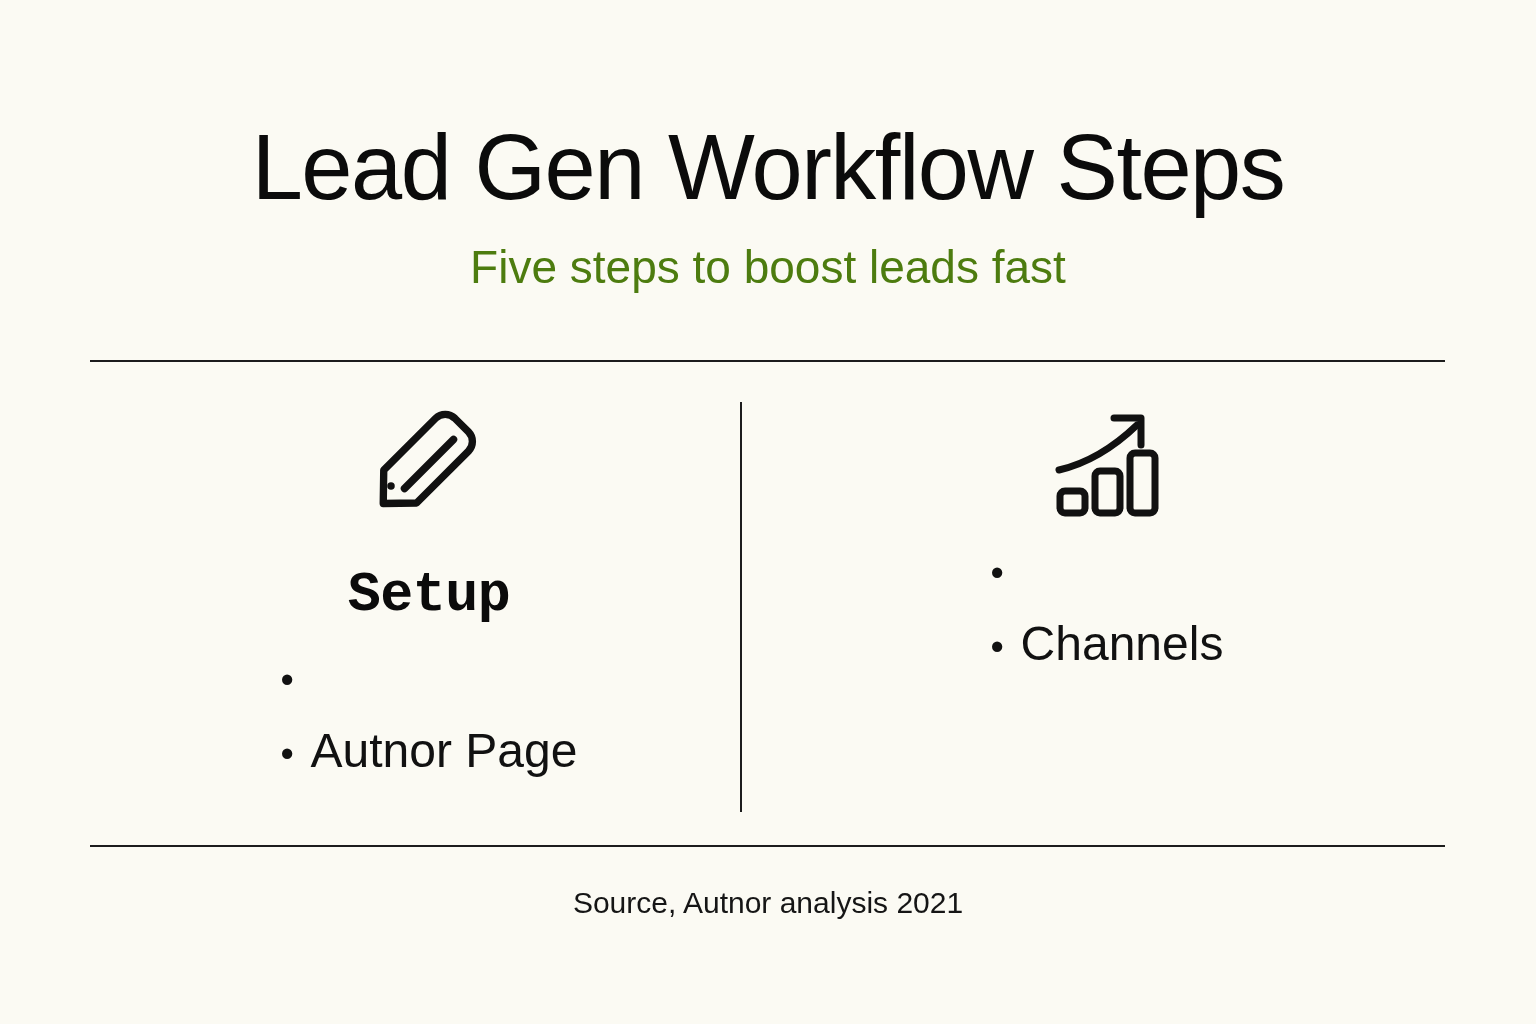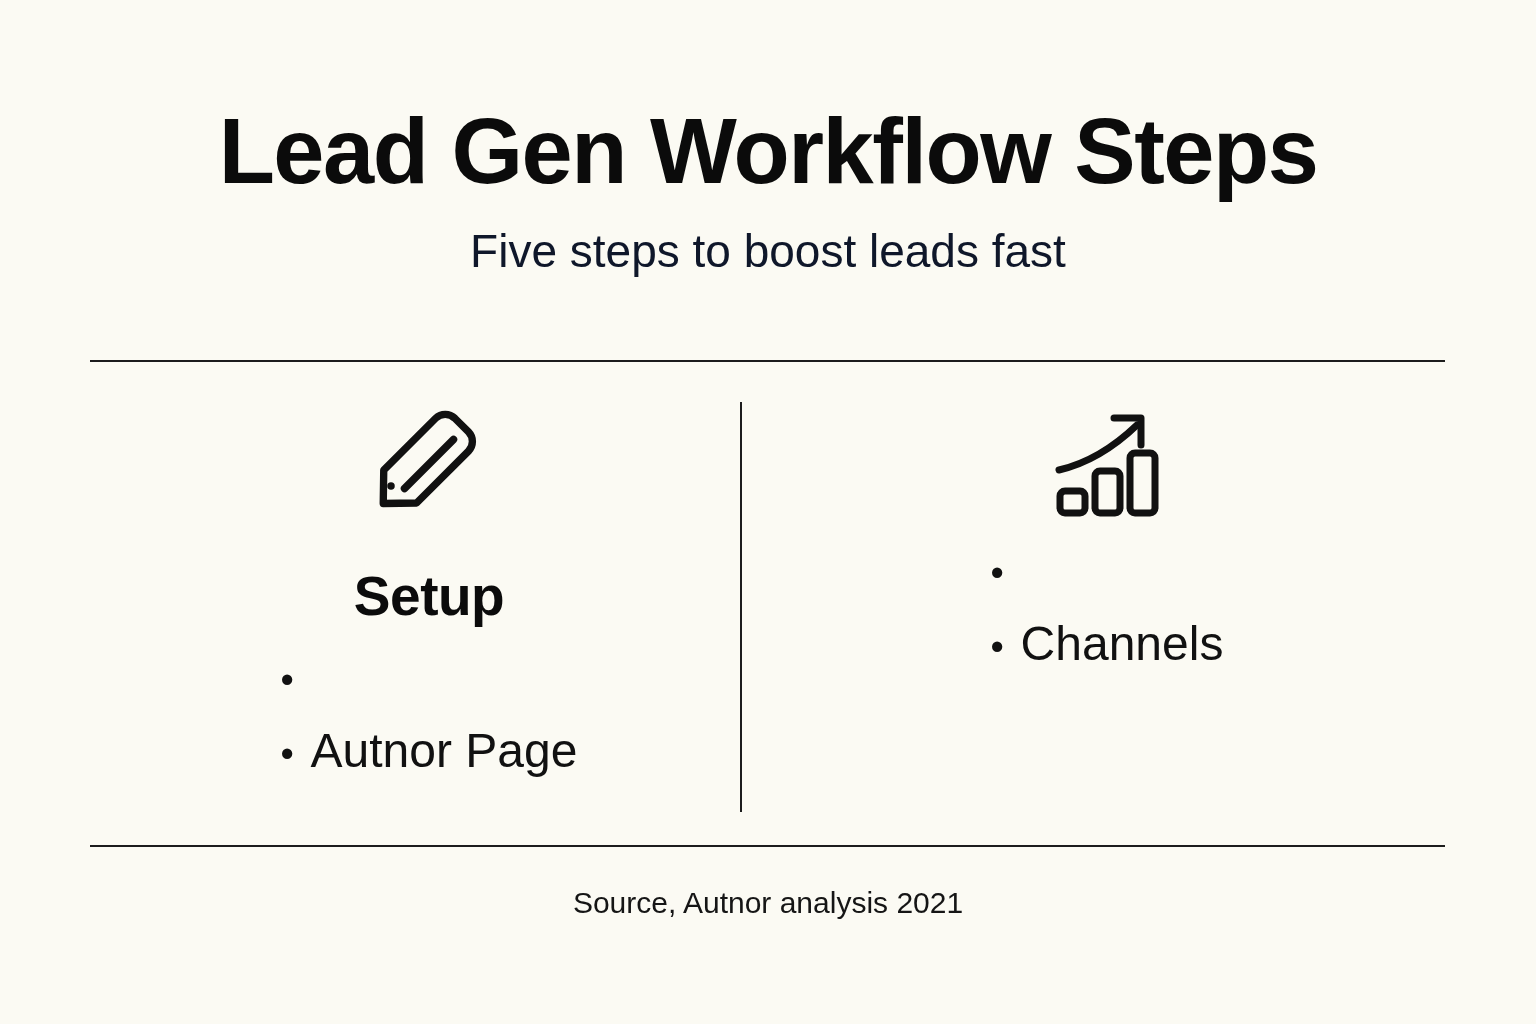--- a/index.html
+++ b/index.html
@@ -25,33 +25,33 @@
   
   .header {
     position: absolute;
     left: 0;
     top: 104px;
     width: 1536px;
     text-align: center;
   }
   .title {
     font-size: 92px;
-    font-weight: 700;
+    font-weight: 400;
     letter-spacing: -1.5px;
     line-height: 1.04;
-    margin: 0;
+    margin: 16px;
     color: #0b0b0b;
     white-space: nowrap;
   }
   .subtitle {
     font-size: 46px;
     font-weight: 400;
     line-height: 1.1;
     margin: 26px 0 0 0;
-    color: #0f172a;
+    color: #4d7c0f;
     white-space: nowrap;
   }
 
   
   .rule {
     position: absolute;
     left: 90px;
     width: 1355px;
     height: 0;
     border-top: 2px solid #1c1c1c;
@@ -99,20 +99,21 @@
 
   .col-heading {
     font-size: 55px;
     font-weight: 700;
     letter-spacing: -0.5px;
     line-height: 1.1;
     margin: 46px 0 0 0;
     text-align: center;
     color: #0b0b0b;
     white-space: nowrap;
+    font-family: Liberation Mono, monospace;
   }
 
   .bullets {
     list-style: none;
     margin: 34px 0 0 0;
     padding: 0;
     text-align: left;
   }
   .bullet-item {
     display: flex;

